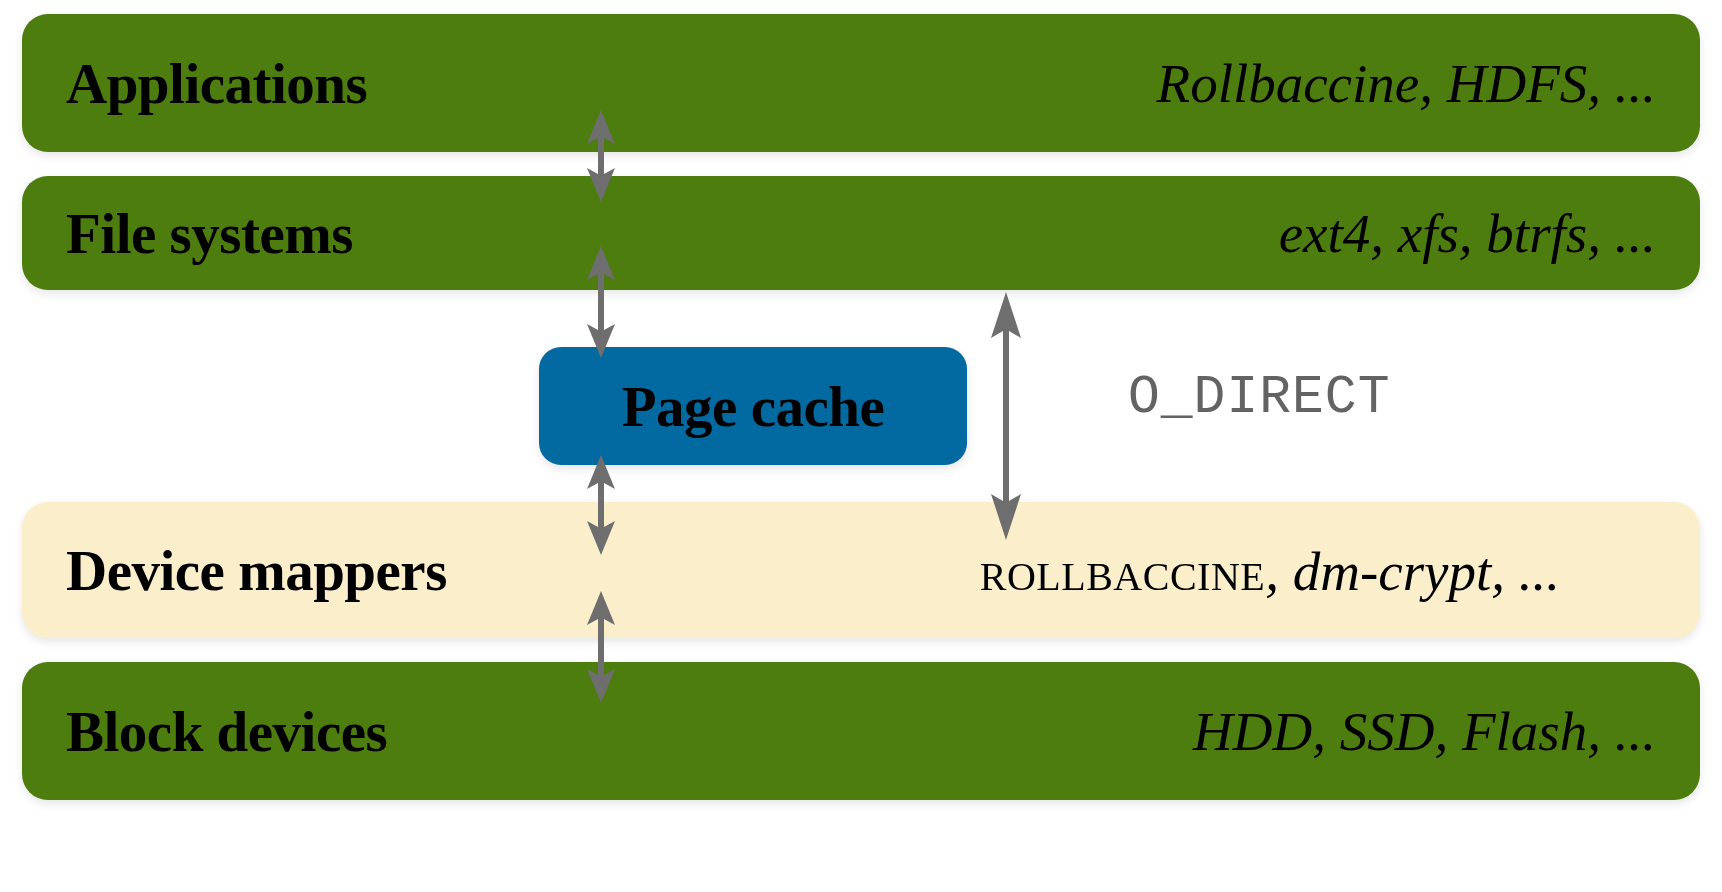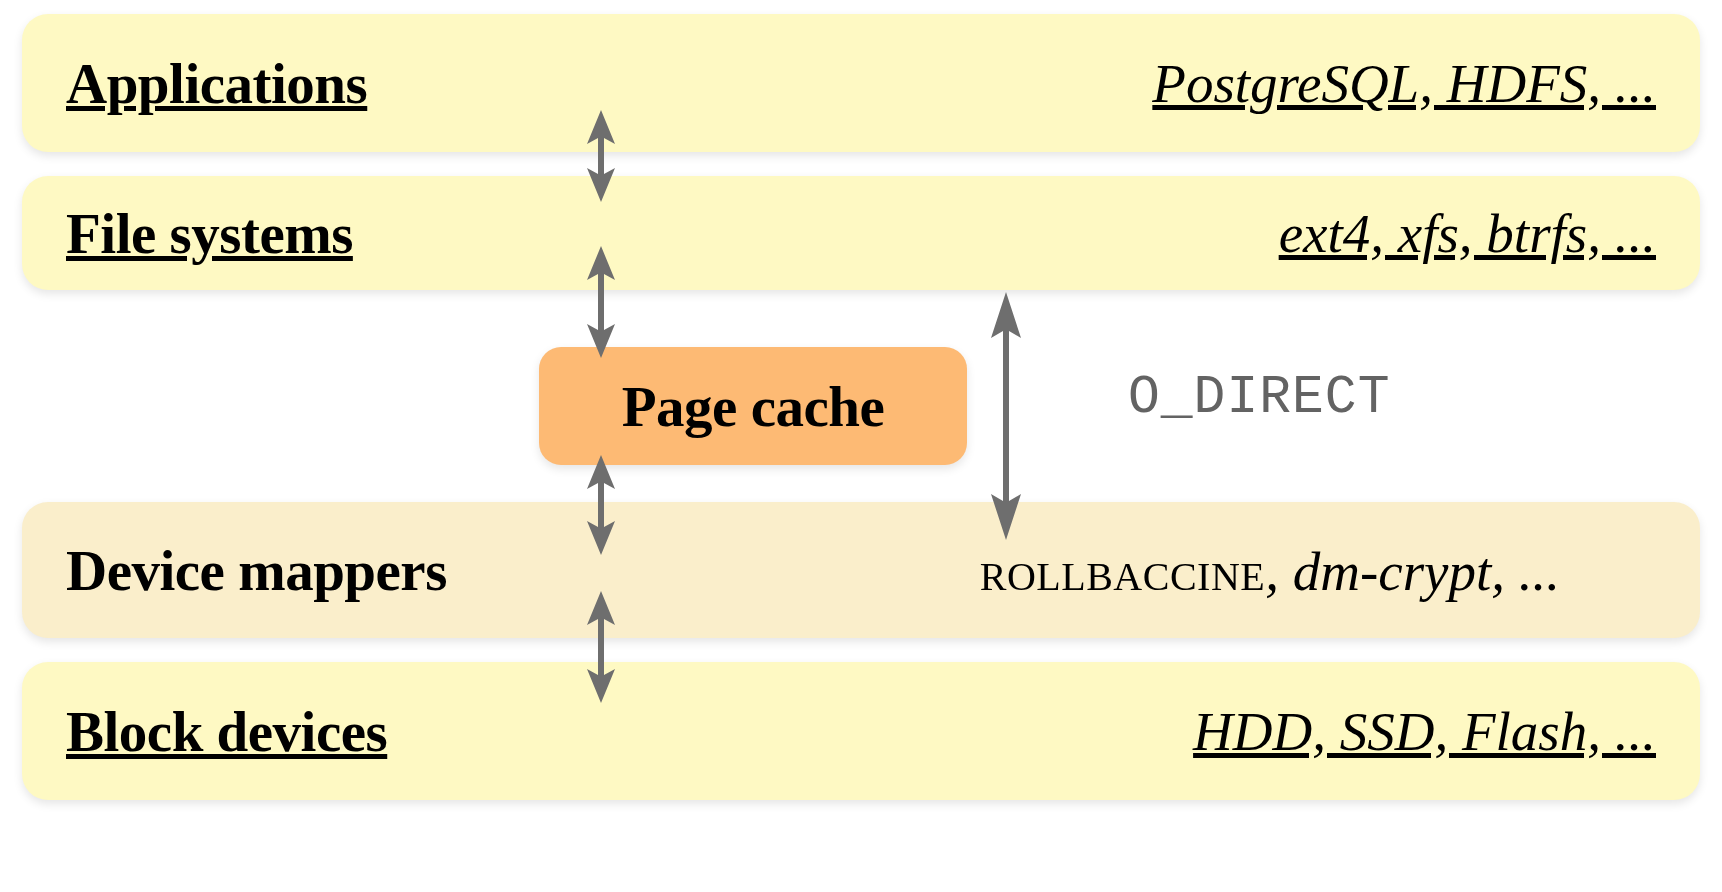--- a/index.html
+++ b/index.html
@@ -25,21 +25,21 @@
     left: 22px;
     width: 1678px;
     box-sizing: border-box;
     border-radius: 26px;
     display: flex;
     align-items: center;
     justify-content: space-between;
     padding: 0 44px;
     box-shadow: 0 4px 10px rgba(0,0,0,0.10);
   }
-  .layer.gray { background: #fef9c3; text-decoration: underline; }
+  .layer.gray { background: #4d7c0f; }
   .layer.highlight { background: #faeecb; }
 
   .layer-title {
     font-weight: bold;
     font-size: 57px;
     color: #000000;
     line-height: 1;
     letter-spacing: -0.5px;
     white-space: nowrap;
   }
@@ -65,21 +65,21 @@
   #row-blockdevices   { top: 662px; height: 138px; }
 
   
   #page-cache-box {
     position: absolute;
     left: 539px;
     top: 347px;
     width: 428px;
     height: 118px;
     border-radius: 22px;
-    background: #fdba74;
+    background: #0369a1;
     display: flex;
     align-items: center;
     justify-content: center;
     box-shadow: 0 4px 10px rgba(0,0,0,0.10);
   }
   #page-cache-box .layer-title { font-size: 57px; }
 
   
   #odirect-label {
     position: absolute;
@@ -105,21 +105,21 @@
   #arrow-dm-block      { left: 573px; top: 591px;  }
   #arrow-odirect       { left: 978px; top: 292px;  }
 </style>
 </head>
 <body>
 
 <div id="stack">
 
   <div class="layer gray" id="row-applications">
     <span class="layer-title">Applications</span>
-    <span class="layer-examples">PostgreSQL, HDFS, ...</span>
+    <span class="layer-examples">Rollbaccine, HDFS, ...</span>
   </div>
 
   <div class="layer gray" id="row-filesystems">
     <span class="layer-title">File systems</span>
     <span class="layer-examples">ext4, xfs, btrfs, ...</span>
   </div>
 
   <div id="page-cache-box">
     <span class="layer-title">Page cache</span>
   </div>

